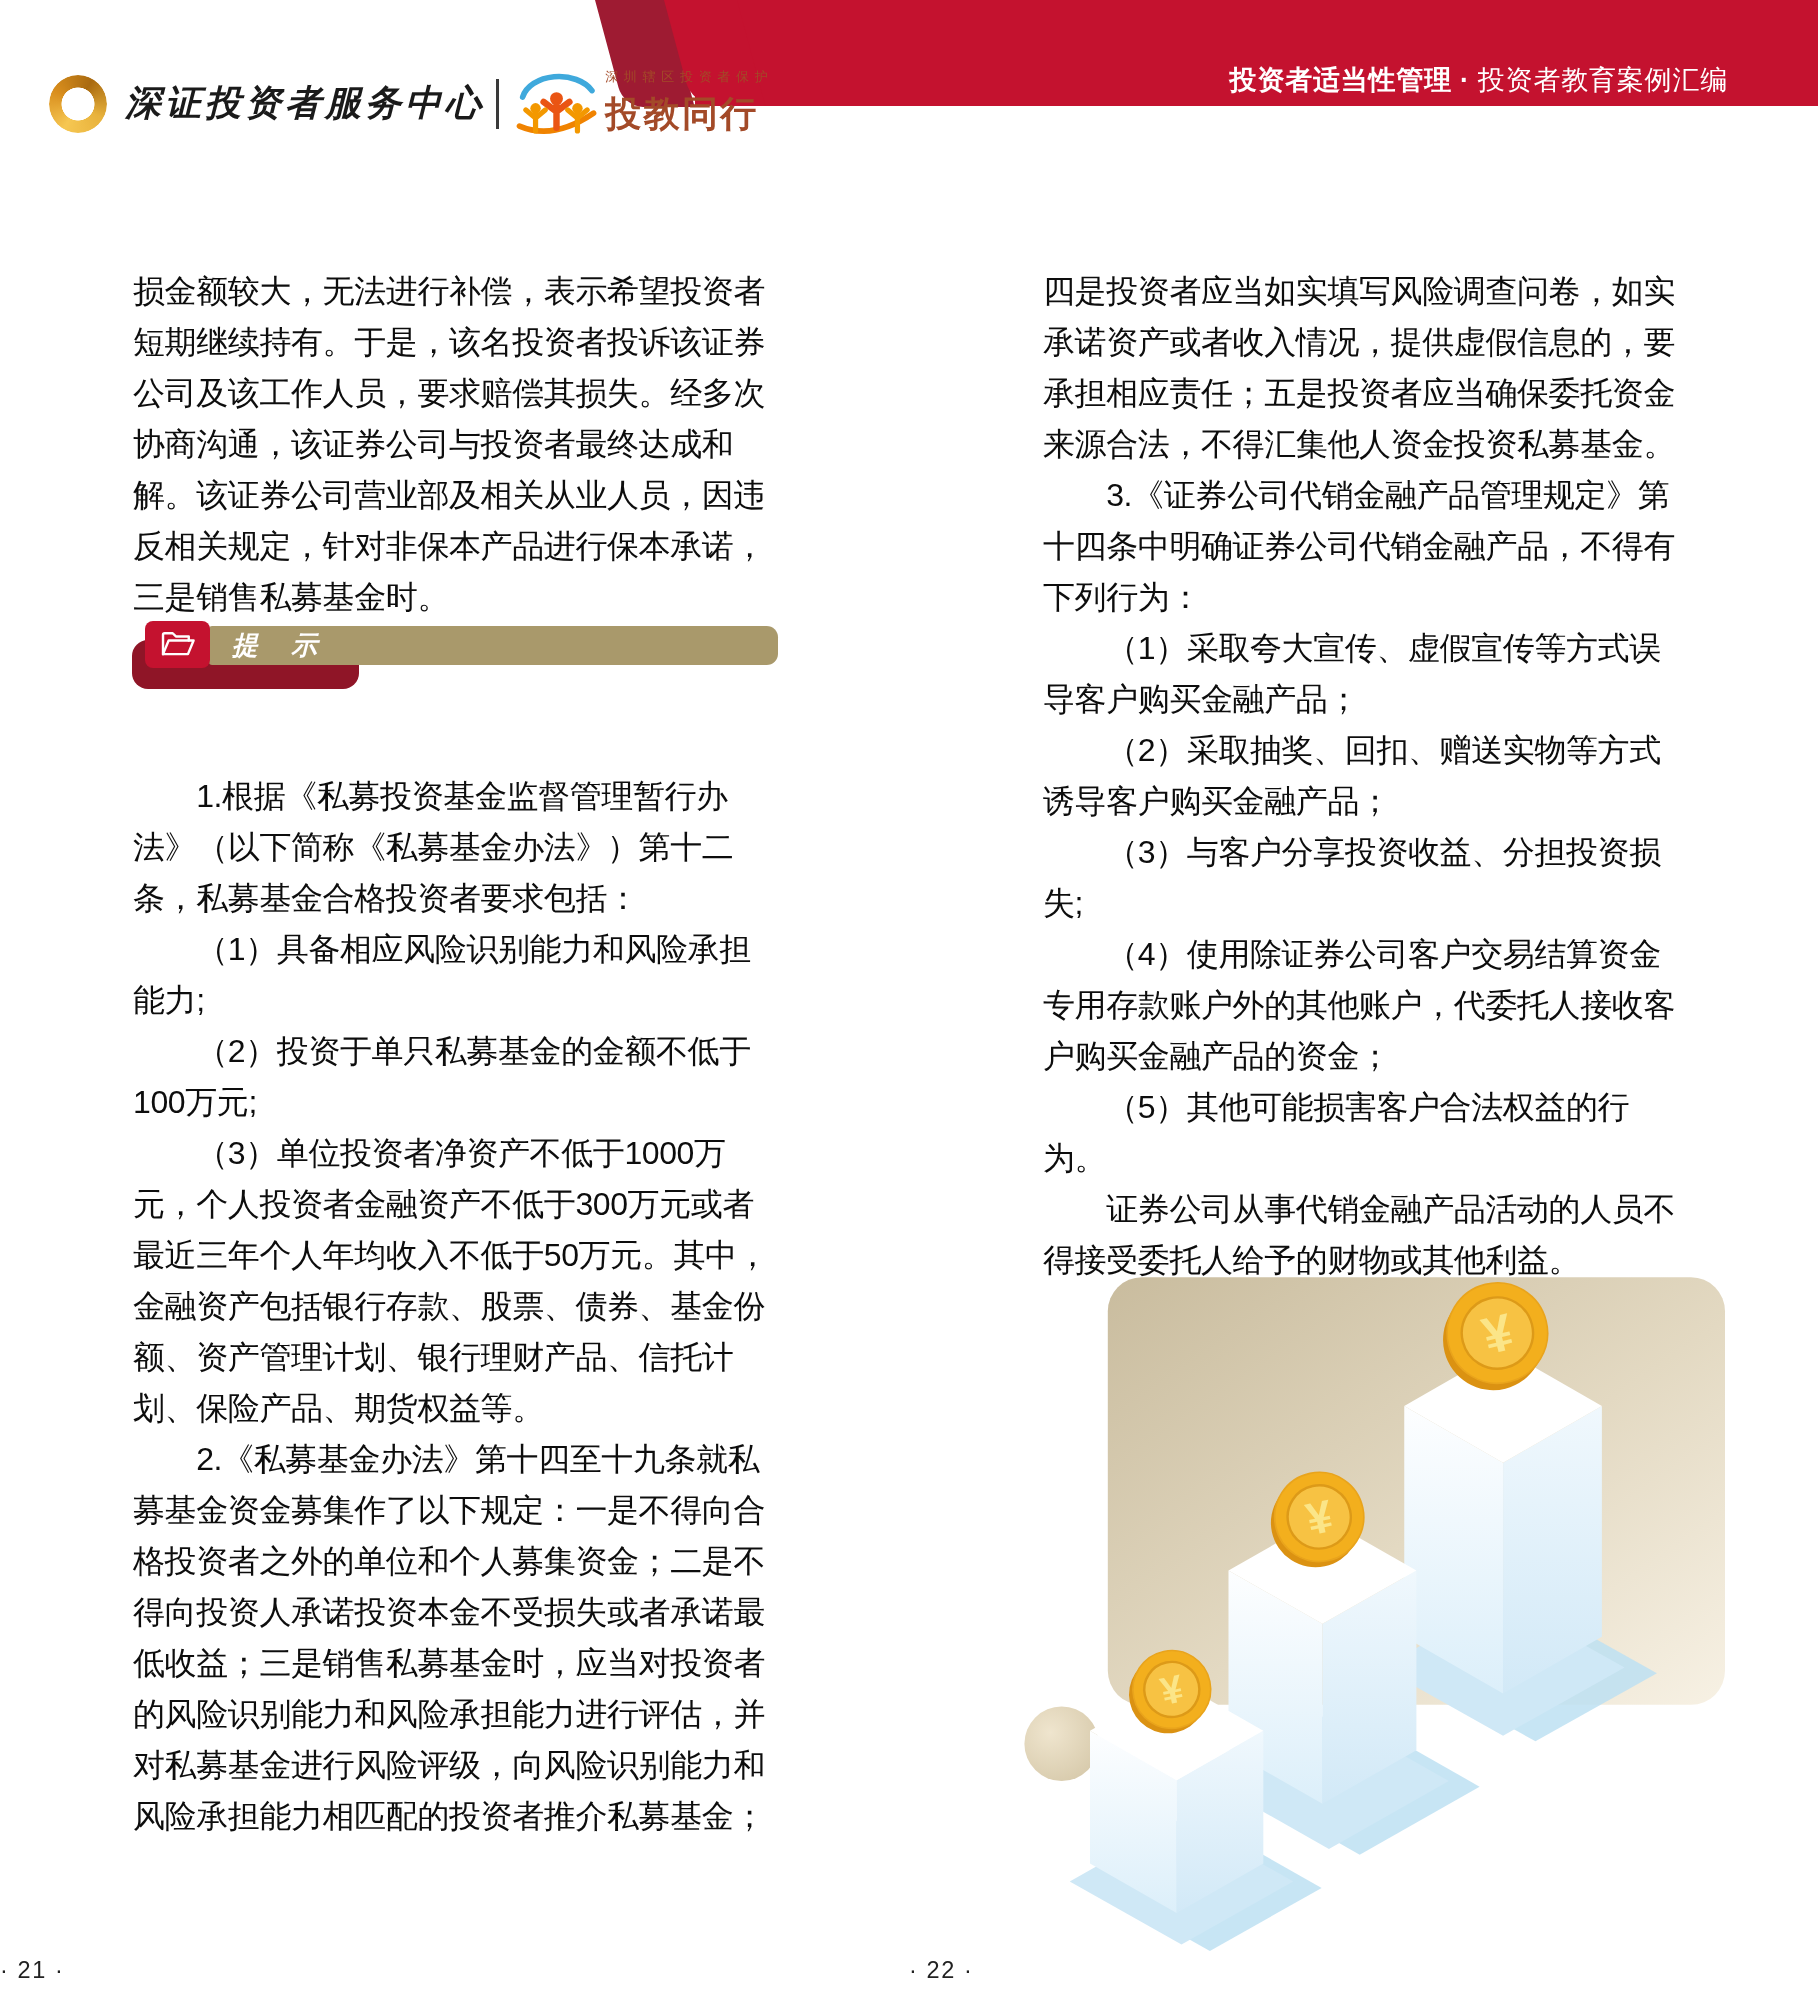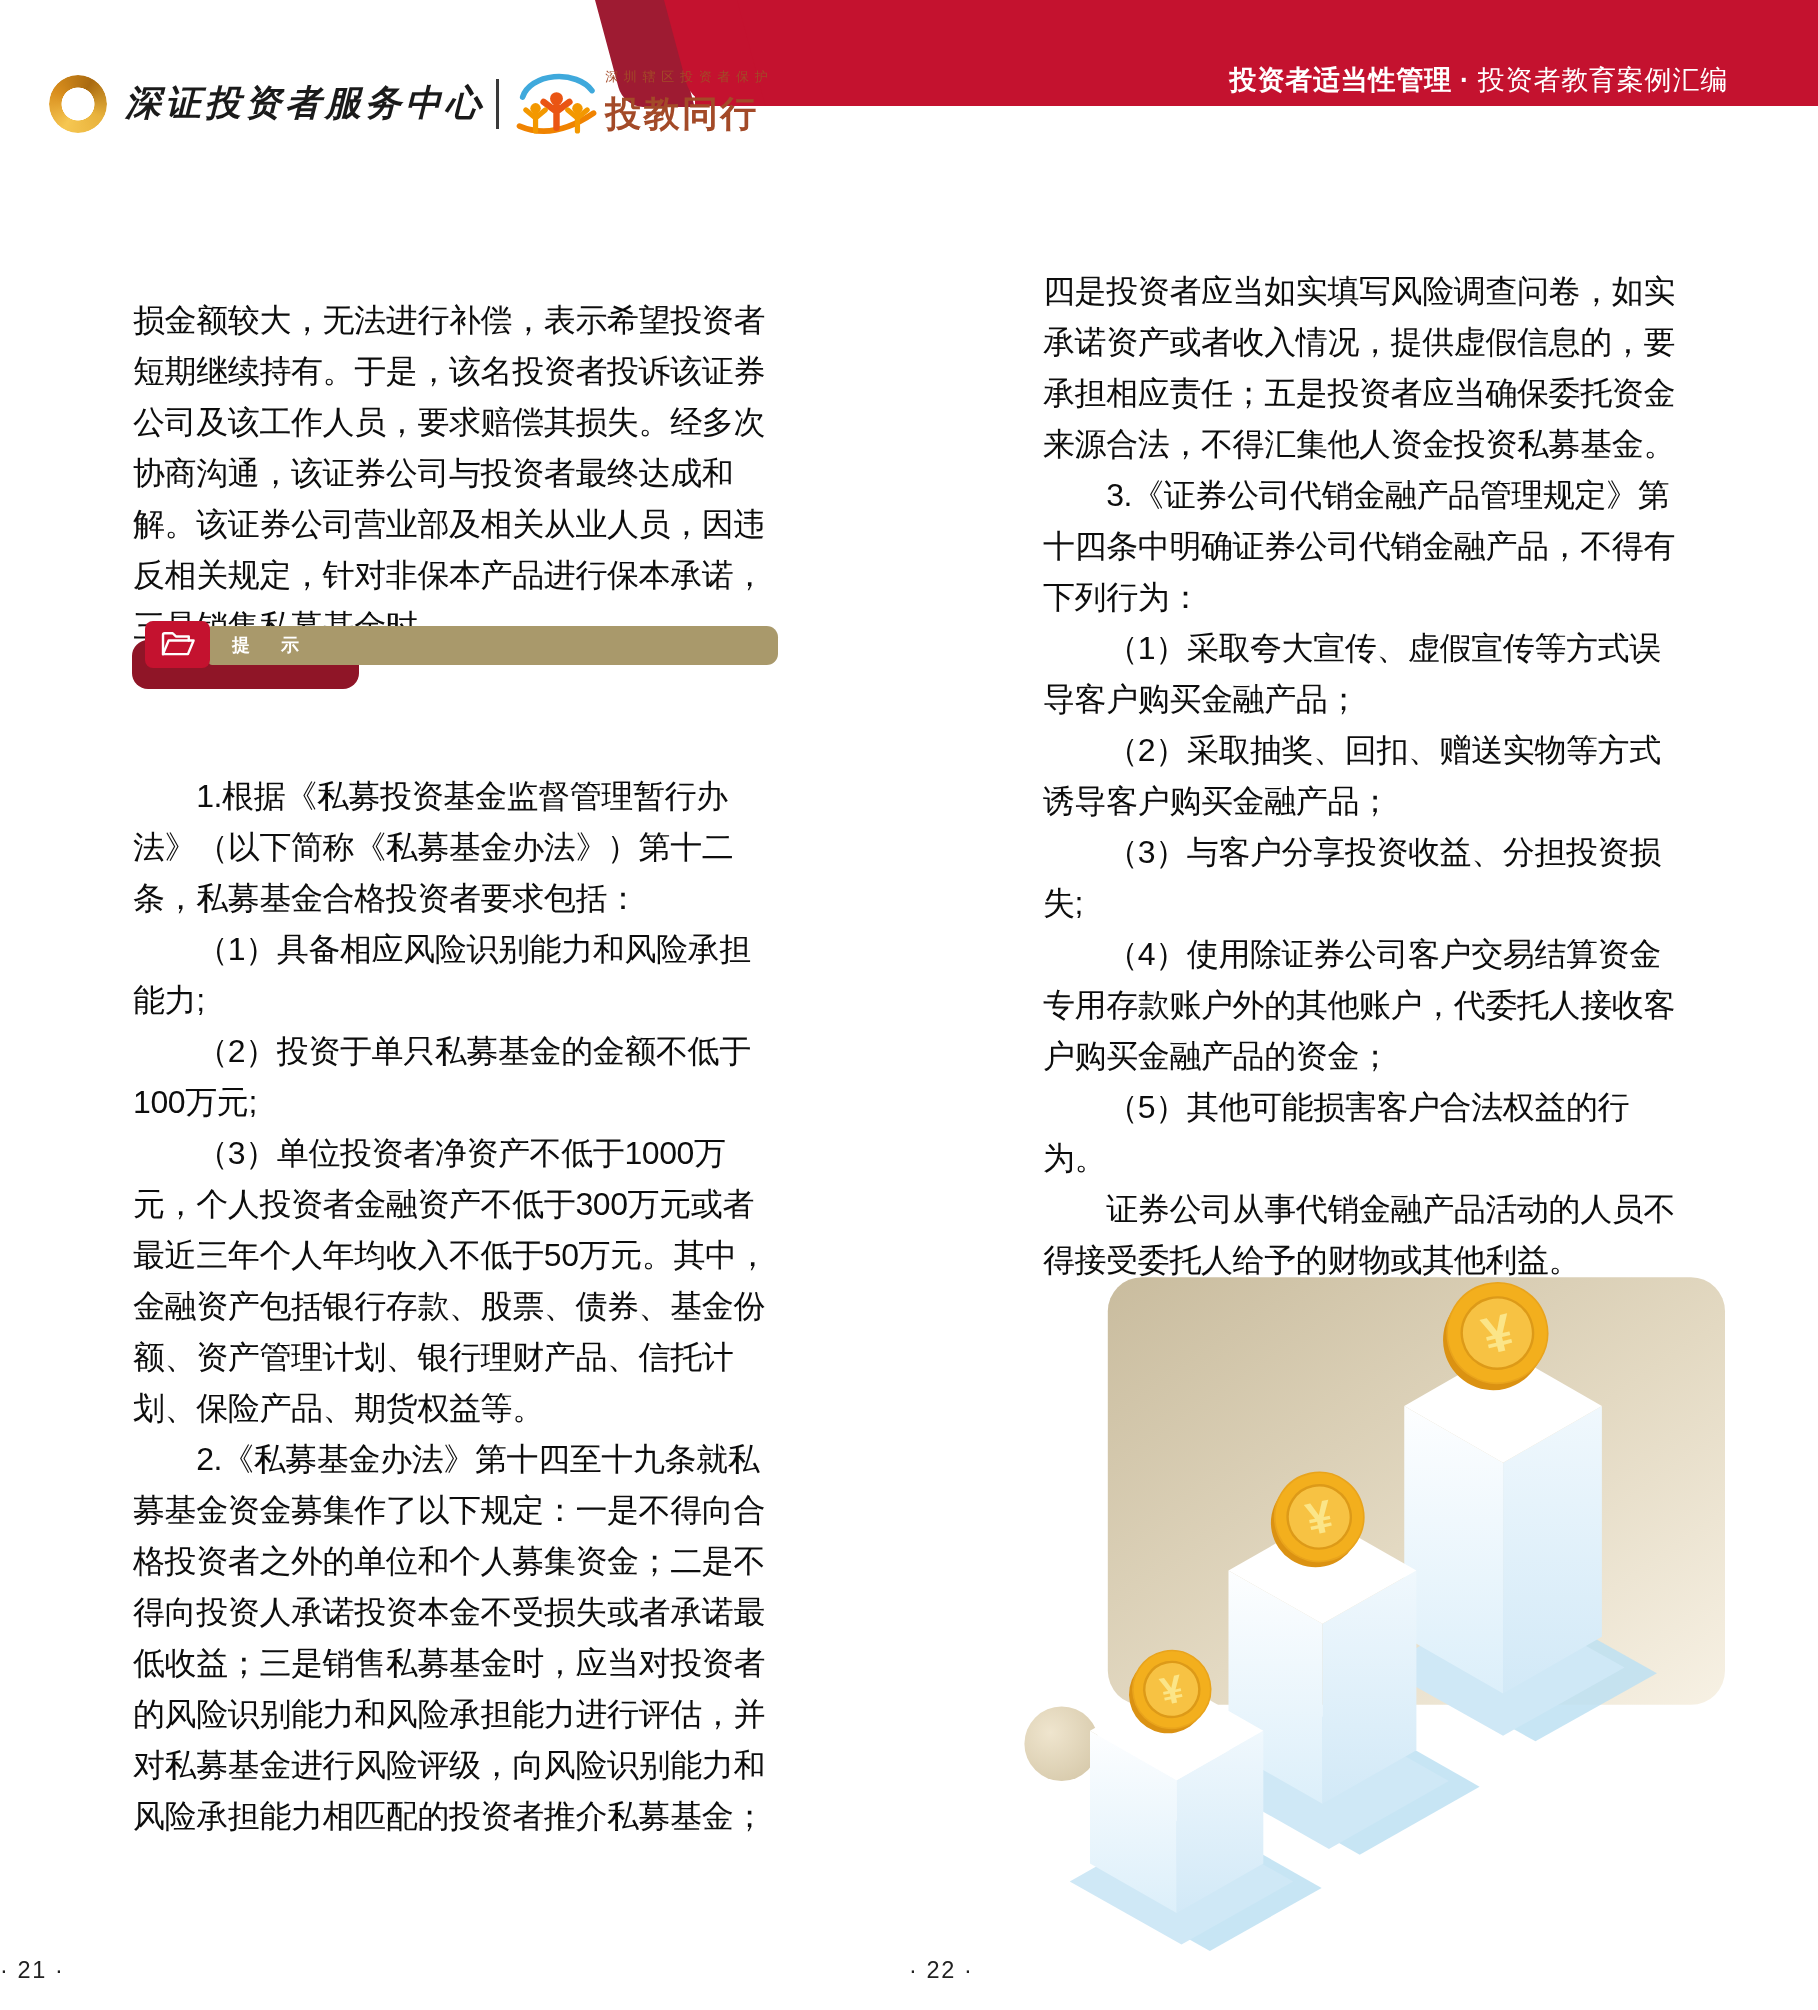--- a/index.html
+++ b/index.html
@@ -52,38 +52,38 @@
   .slogan-sub{ font-size:13px; color:#A34A28; letter-spacing:5.7px; white-space:nowrap; }
   .slogan-main{ font-size:36px; font-weight:bold; color:#A34A28; letter-spacing:2.4px; margin-top:3.2px; white-space:nowrap; }
 
   
   .textcol{ position:absolute; width:650px; z-index:1; }
   .tline{
     height:51px; line-height:51px;
     font-size:32px; letter-spacing:-0.4px;
     white-space:nowrap; color:#0d0d0d;
   }
-  #colA{ left:133px; top:266px;margin-top:29px; }
+  #colA{ left:133px; top:266px; }
   #colB{ left:133px; top:771px; }
   #colR{ left:1043px; top:266px; }
 
   
   .tip{ position:absolute; left:130px; top:621px; width:656px; height:73px; z-index:2; }
   .tip-shadow{ position:absolute; left:1.6px; top:19.4px; width:227px; height:49px; background:#8F1527; border-radius:16px; }
   .tip-bar{
     position:absolute; left:79px; top:4.9px; width:569px; height:39px;
     background:#A9996B; border-radius:3.2px 11.3px 11.3px 3.2px;
     display:flex; align-items:center;
   }
   .tip-red{
     position:absolute; left:14.6px; top:0px; width:65px; height:47px;
     background:#C4122F; border-radius:8px;
     display:flex; align-items:center; justify-content:center;
   }
-  .tip-label{ color:#fff; font-size:18px; font-weight:bold; letter-spacing:13px; padding-left:23px; }
+  .tip-label{ color:#fff; font-size:26px; font-weight:bold; letter-spacing:13px; padding-left:23px;font-style:italic; }
 
   
   .pnum{ position:absolute; top:1957px; font-size:23.5px; color:#222; text-align:left; letter-spacing:1.6px; z-index:1; }
   #pnumL{ left:0; width:909px; }
   #pnumR{ left:909px; width:910px; }
 
   
   .illus{ position:absolute; left:1013px; top:1261px; width:806px; height:716px; z-index:4; }
 </style>
 </head>

